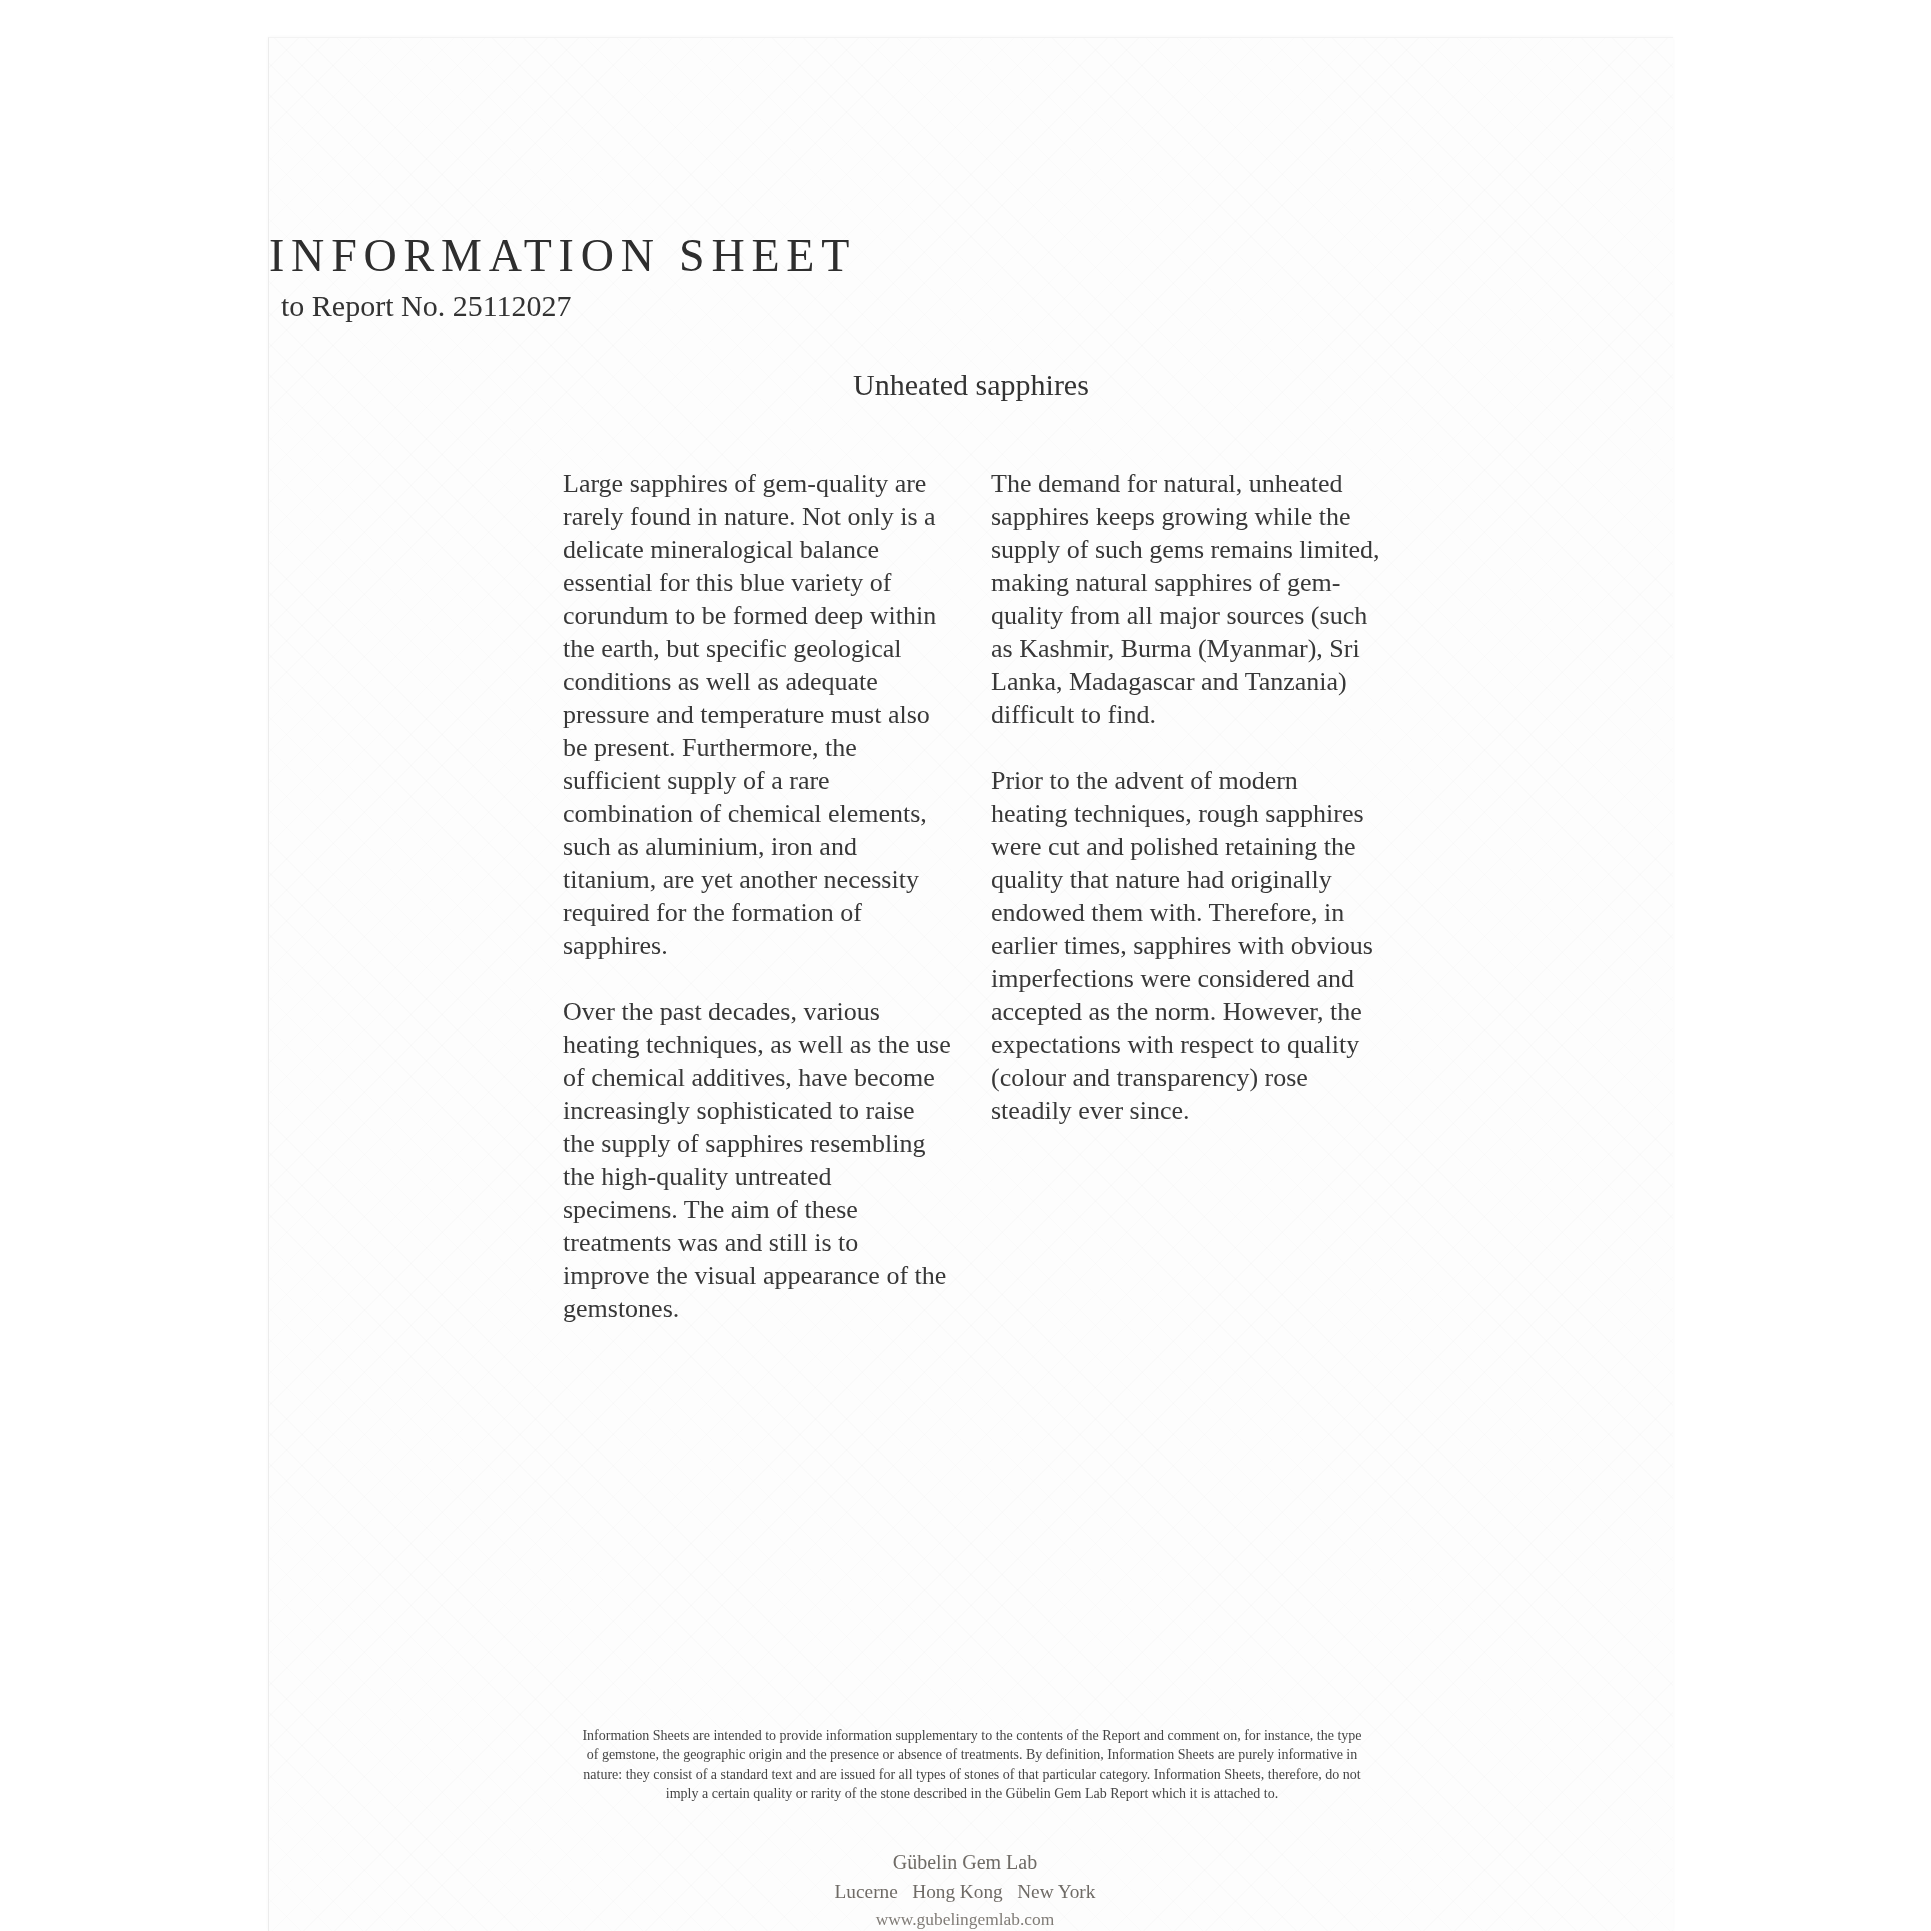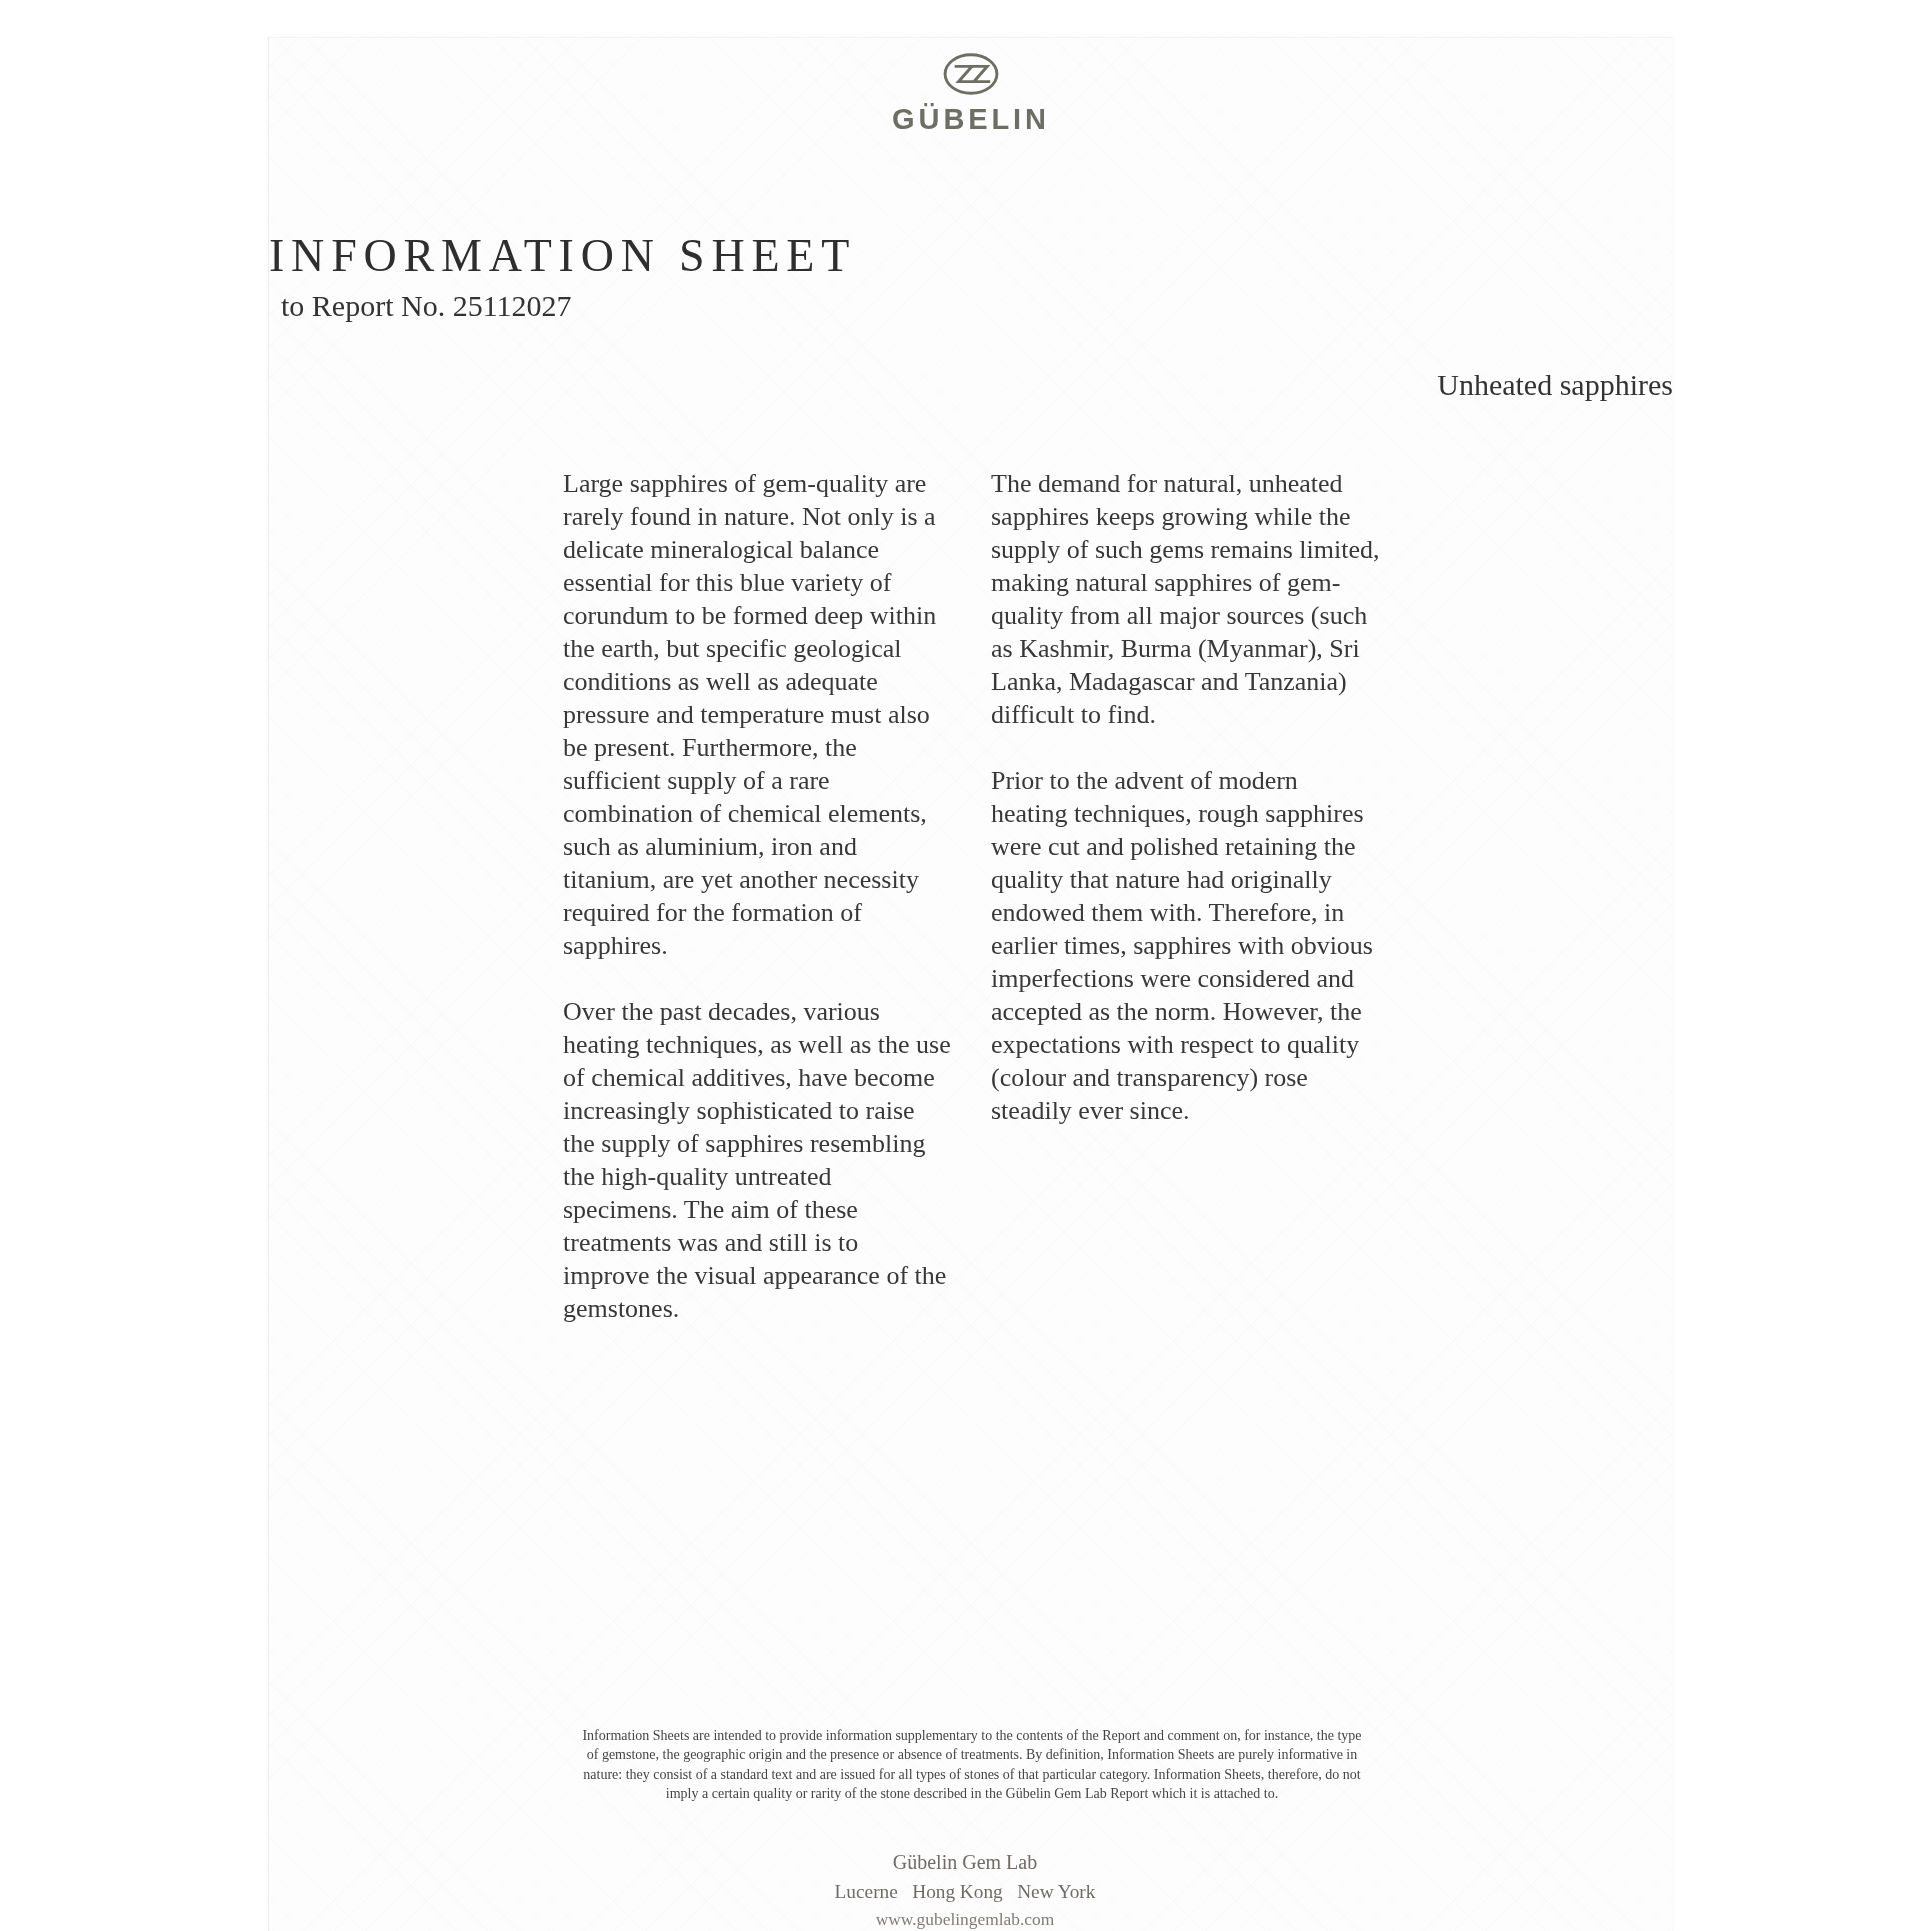--- a/index.html
+++ b/index.html
@@ -54,21 +54,21 @@
   .report-line {
     position: absolute;
     top: 251px; left: 12px; right: 0;
     text-align: left;
     font-size: 30px;
     color: #333333;
   }
   .topic-line {
     position: absolute;
     top: 330px; left: 0; right: 0;
-    text-align: right;
+    text-align: center;
     font-size: 30px;
     color: #333333;
   }
   .column {
     position: absolute;
     top: 425px;
     width: 454px;
     font-size: 26px;
     line-height: 33px;
     color: #383838;
@@ -100,28 +100,20 @@
   .footer-lab      { font-size: 20px; margin-bottom: 6.8px; }
   .footer-locs     { font-size: 19.3px; margin-bottom: 5.8px; white-space: pre-wrap; }
   .footer-website  { font-size: 17.4px; color: #807c77; }
 </style>
 </head>
 <body>
 
 <div class="stage">
   <div class="paper">
 
-    <div class="brand-block">
-      <svg class="emblem" viewBox="0 0 64 50" aria-hidden="true">
-        <ellipse cx="32" cy="25" rx="27" ry="20" fill="none" stroke="#6e6f64" stroke-width="3"></ellipse>
-        <path d="M15 17 H33 L19 33 H37" fill="none" stroke="#6e6f64" stroke-width="3"></path>
-        <path d="M31 17 H49 L35 33 H52" fill="none" stroke="#6e6f64" stroke-width="3"></path>
-      </svg>
-      <div class="wordmark">GÜBELIN</div>
-    </div>
 
     <div class="doc-title">INFORMATION SHEET</div>
     <div class="report-line">to Report No. 25112027</div>
     <div class="topic-line">Unheated sapphires</div>
 
     <div class="column left">
       <p>Large sapphires of gem-quality are
 rarely found in nature. Not only is a
 delicate mineralogical balance
 essential for this blue variety of

